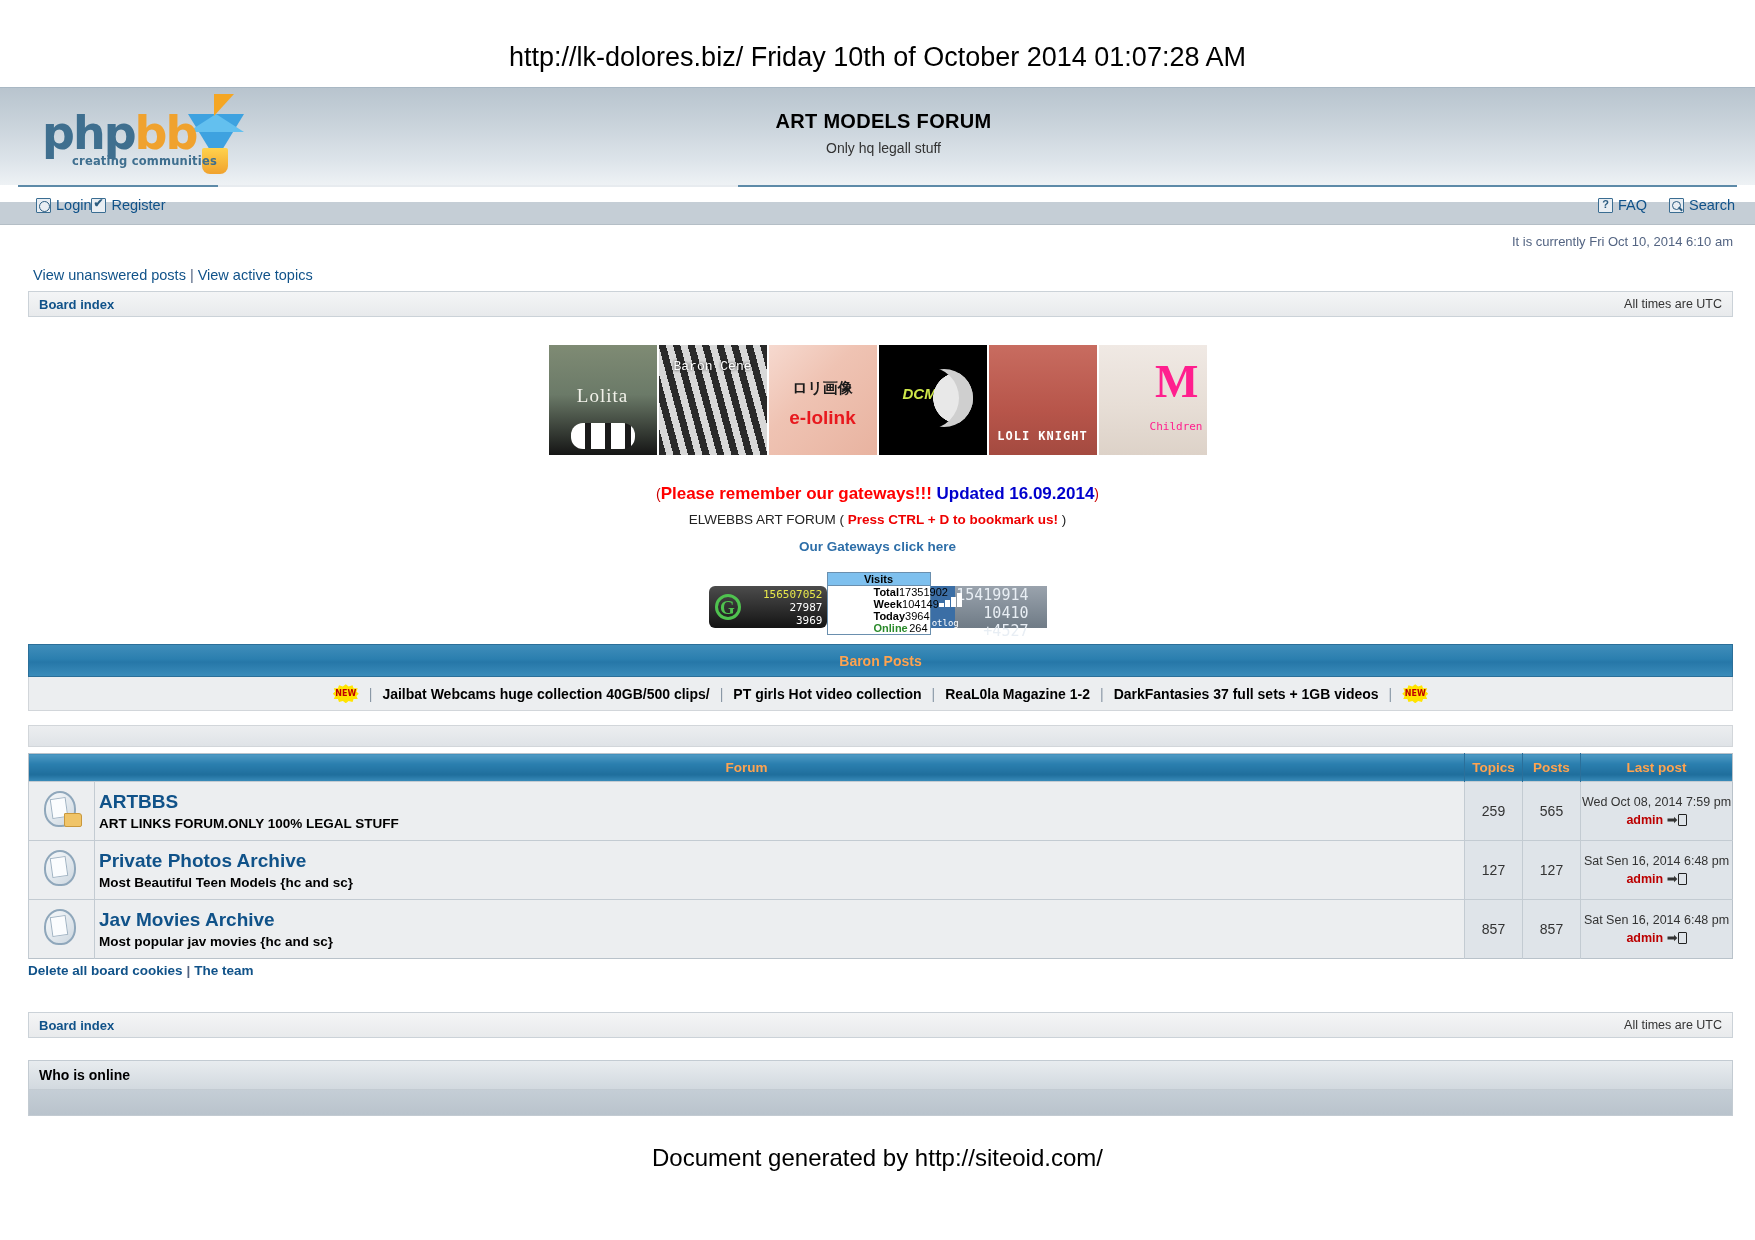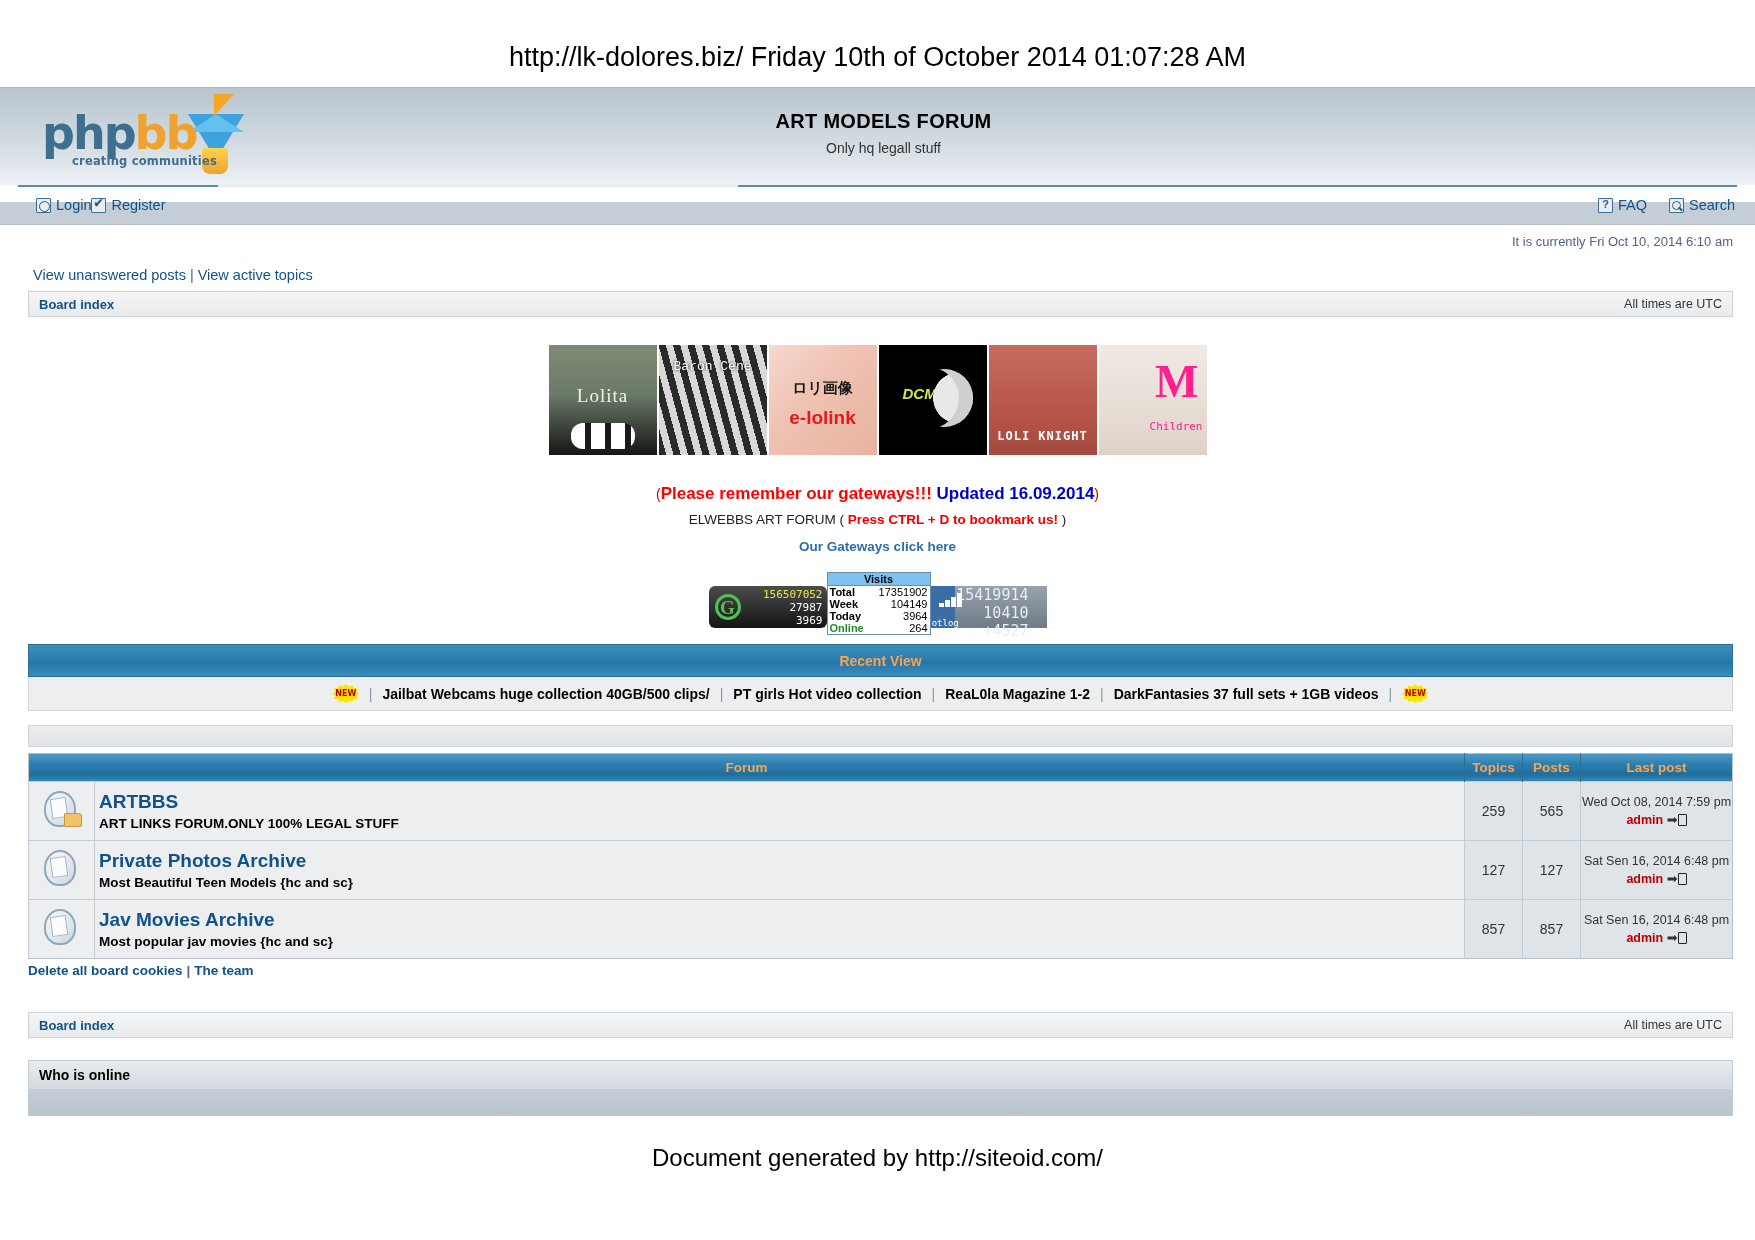--- a/index.html
+++ b/index.html
@@ -228,21 +228,21 @@
   .cnt-mid {
     width: 104px; background: #fff; border: 1px solid #6a8fae;
     font-size: 11px; position: relative; z-index: 2;
     align-self: flex-start;
   }
   .cnt-mid .hd {
     background: #7ec0ee; text-align: center; font-weight: bold;
     font-size: 11px; color: #000; border-bottom: 1px solid #6a8fae;
   }
   .cnt-mid .row { display: flex; justify-content: space-between; padding: 0 2px; }
-  .cnt-mid .row b { font-weight: bold; }
+  .cnt-mid .row b { font-weight: bold; margin-left: 44px; }
   .cnt-mid .on { color: #2a8a2a; font-weight: bold; }
   .cnt-right {
     width: 116px; height: 42px; display: flex;
     background: linear-gradient(to bottom,#9aa3ad,#6f7b86);
     align-self: flex-end;
   }
   .cnt-right .sq {
     width: 24px; background: #3b6ea5; color: #fff;
     font-size: 9px; font-family: "DejaVu Sans Mono", monospace;
     display: flex; align-items: flex-end; justify-content: center;
@@ -502,21 +502,21 @@
     <div class="sq">hotlog</div>
     <div class="nums">
       <div>15419914</div>
       <div>10410</div>
       <div>+4527</div>
     </div>
   </div>
 </div>
 
 <div class="rp-bar">
-  <span>Recent View</span>
+  <span>Baron Posts</span>
 </div>
 <div class="rp-links">
   <span class="newstar">
       <i></i>
       <em>NEW</em>
     </span>
   <span class="bar">|</span>
   <a href="#">Jailbat Webcams huge collection 40GB/500 clips/</a>
   <span class="bar">|</span>
   <a href="#">PT girls Hot video collection</a>

